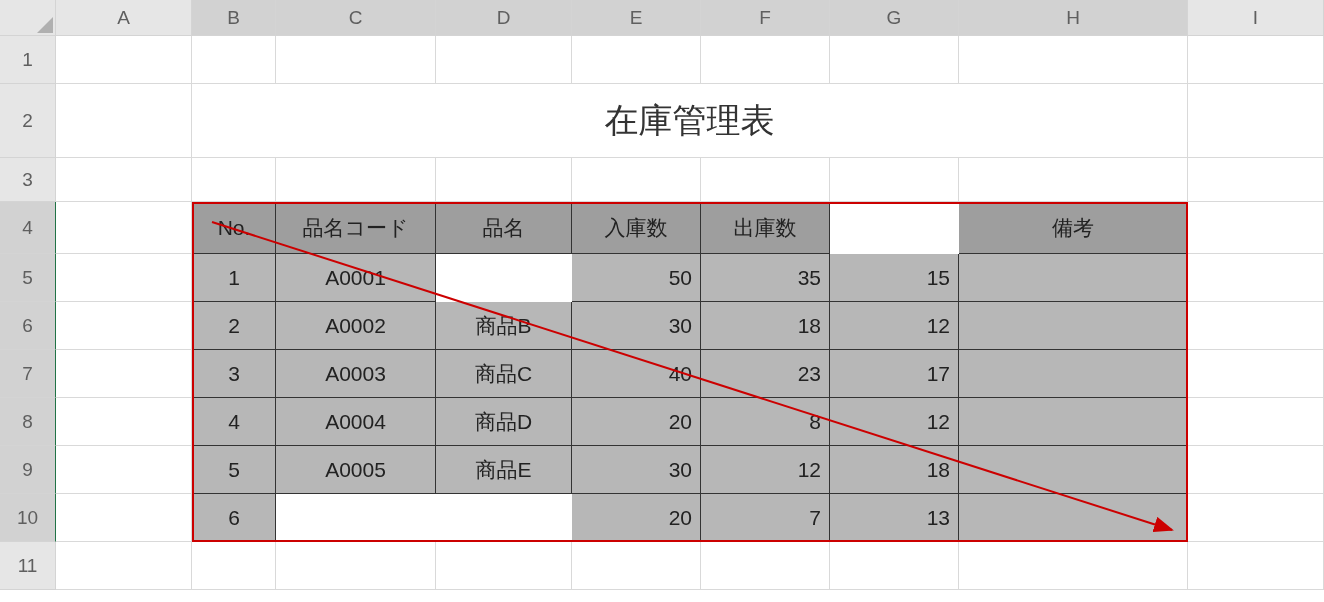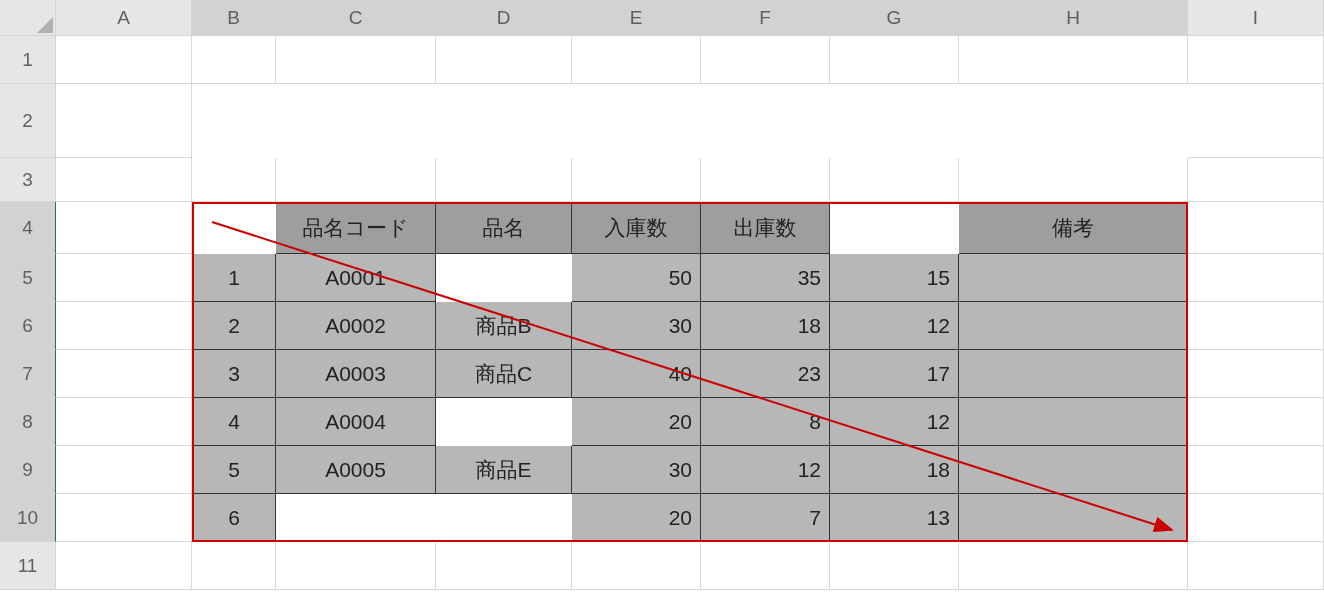--- a/index.html
+++ b/index.html
@@ -128,33 +128,35 @@
   <div class="cell" style="grid-column:3;grid-row:2"></div>
   <div class="cell" style="grid-column:4;grid-row:2"></div>
   <div class="cell" style="grid-column:5;grid-row:2"></div>
   <div class="cell" style="grid-column:6;grid-row:2"></div>
   <div class="cell" style="grid-column:7;grid-row:2"></div>
   <div class="cell" style="grid-column:8;grid-row:2"></div>
   <div class="cell" style="grid-column:9;grid-row:2"></div>
   <div class="cell" style="grid-column:10;grid-row:2"></div>
 
   <div class="cell" style="grid-column:2;grid-row:3"></div>
+  <div class="cell title-cell">在庫管理表</div>
   <div class="cell" style="grid-column:10;grid-row:3"></div>
 
   <div class="cell" style="grid-column:2;grid-row:4"></div>
   <div class="cell" style="grid-column:3;grid-row:4"></div>
   <div class="cell" style="grid-column:4;grid-row:4"></div>
   <div class="cell" style="grid-column:5;grid-row:4"></div>
   <div class="cell" style="grid-column:6;grid-row:4"></div>
   <div class="cell" style="grid-column:7;grid-row:4"></div>
   <div class="cell" style="grid-column:8;grid-row:4"></div>
   <div class="cell" style="grid-column:9;grid-row:4"></div>
   <div class="cell" style="grid-column:10;grid-row:4"></div>
 
   <div class="cell" style="grid-column:2;grid-row:5"></div>
+  <div class="cell th-cell sel-border-top sel-border-left" style="grid-column:3;grid-row:5">No.</div>
   <div class="cell th-cell sel-border-top" style="grid-column:4;grid-row:5">品名コード</div>
   <div class="cell th-cell sel-border-top" style="grid-column:5;grid-row:5">品名</div>
   <div class="cell th-cell sel-border-top" style="grid-column:6;grid-row:5">入庫数</div>
   <div class="cell th-cell sel-border-top" style="grid-column:7;grid-row:5">出庫数</div>
   <div class="cell th-cell sel-border-top" style="grid-column:9;grid-row:5">備考</div>
   <div class="cell" style="grid-column:10;grid-row:5"></div>
 
   <div class="cell" style="grid-column:2;grid-row:6"></div>
   <div class="cell data-cell center sel-border-left" style="grid-column:3;grid-row:6">1</div>
   <div class="cell data-cell center" style="grid-column:4;grid-row:6">A0001</div>
@@ -180,20 +182,21 @@
   <div class="cell data-cell center" style="grid-column:5;grid-row:8">商品C</div>
   <div class="cell data-cell right" style="grid-column:6;grid-row:8">40</div>
   <div class="cell data-cell right" style="grid-column:7;grid-row:8">23</div>
   <div class="cell data-cell right" style="grid-column:8;grid-row:8">17</div>
   <div class="cell data-cell" style="grid-column:9;grid-row:8"></div>
   <div class="cell" style="grid-column:10;grid-row:8"></div>
 
   <div class="cell" style="grid-column:2;grid-row:9"></div>
   <div class="cell data-cell center sel-border-left" style="grid-column:3;grid-row:9">4</div>
   <div class="cell data-cell center" style="grid-column:4;grid-row:9">A0004</div>
+  <div class="cell data-cell center" style="grid-column:5;grid-row:9">商品D</div>
   <div class="cell data-cell right" style="grid-column:6;grid-row:9">20</div>
   <div class="cell data-cell right" style="grid-column:7;grid-row:9">8</div>
   <div class="cell data-cell right" style="grid-column:8;grid-row:9">12</div>
   <div class="cell data-cell" style="grid-column:9;grid-row:9"></div>
   <div class="cell" style="grid-column:10;grid-row:9"></div>
 
   <div class="cell" style="grid-column:2;grid-row:10"></div>
   <div class="cell data-cell center sel-border-left" style="grid-column:3;grid-row:10">5</div>
   <div class="cell data-cell center" style="grid-column:4;grid-row:10">A0005</div>
   <div class="cell data-cell center" style="grid-column:5;grid-row:10">商品E</div>

